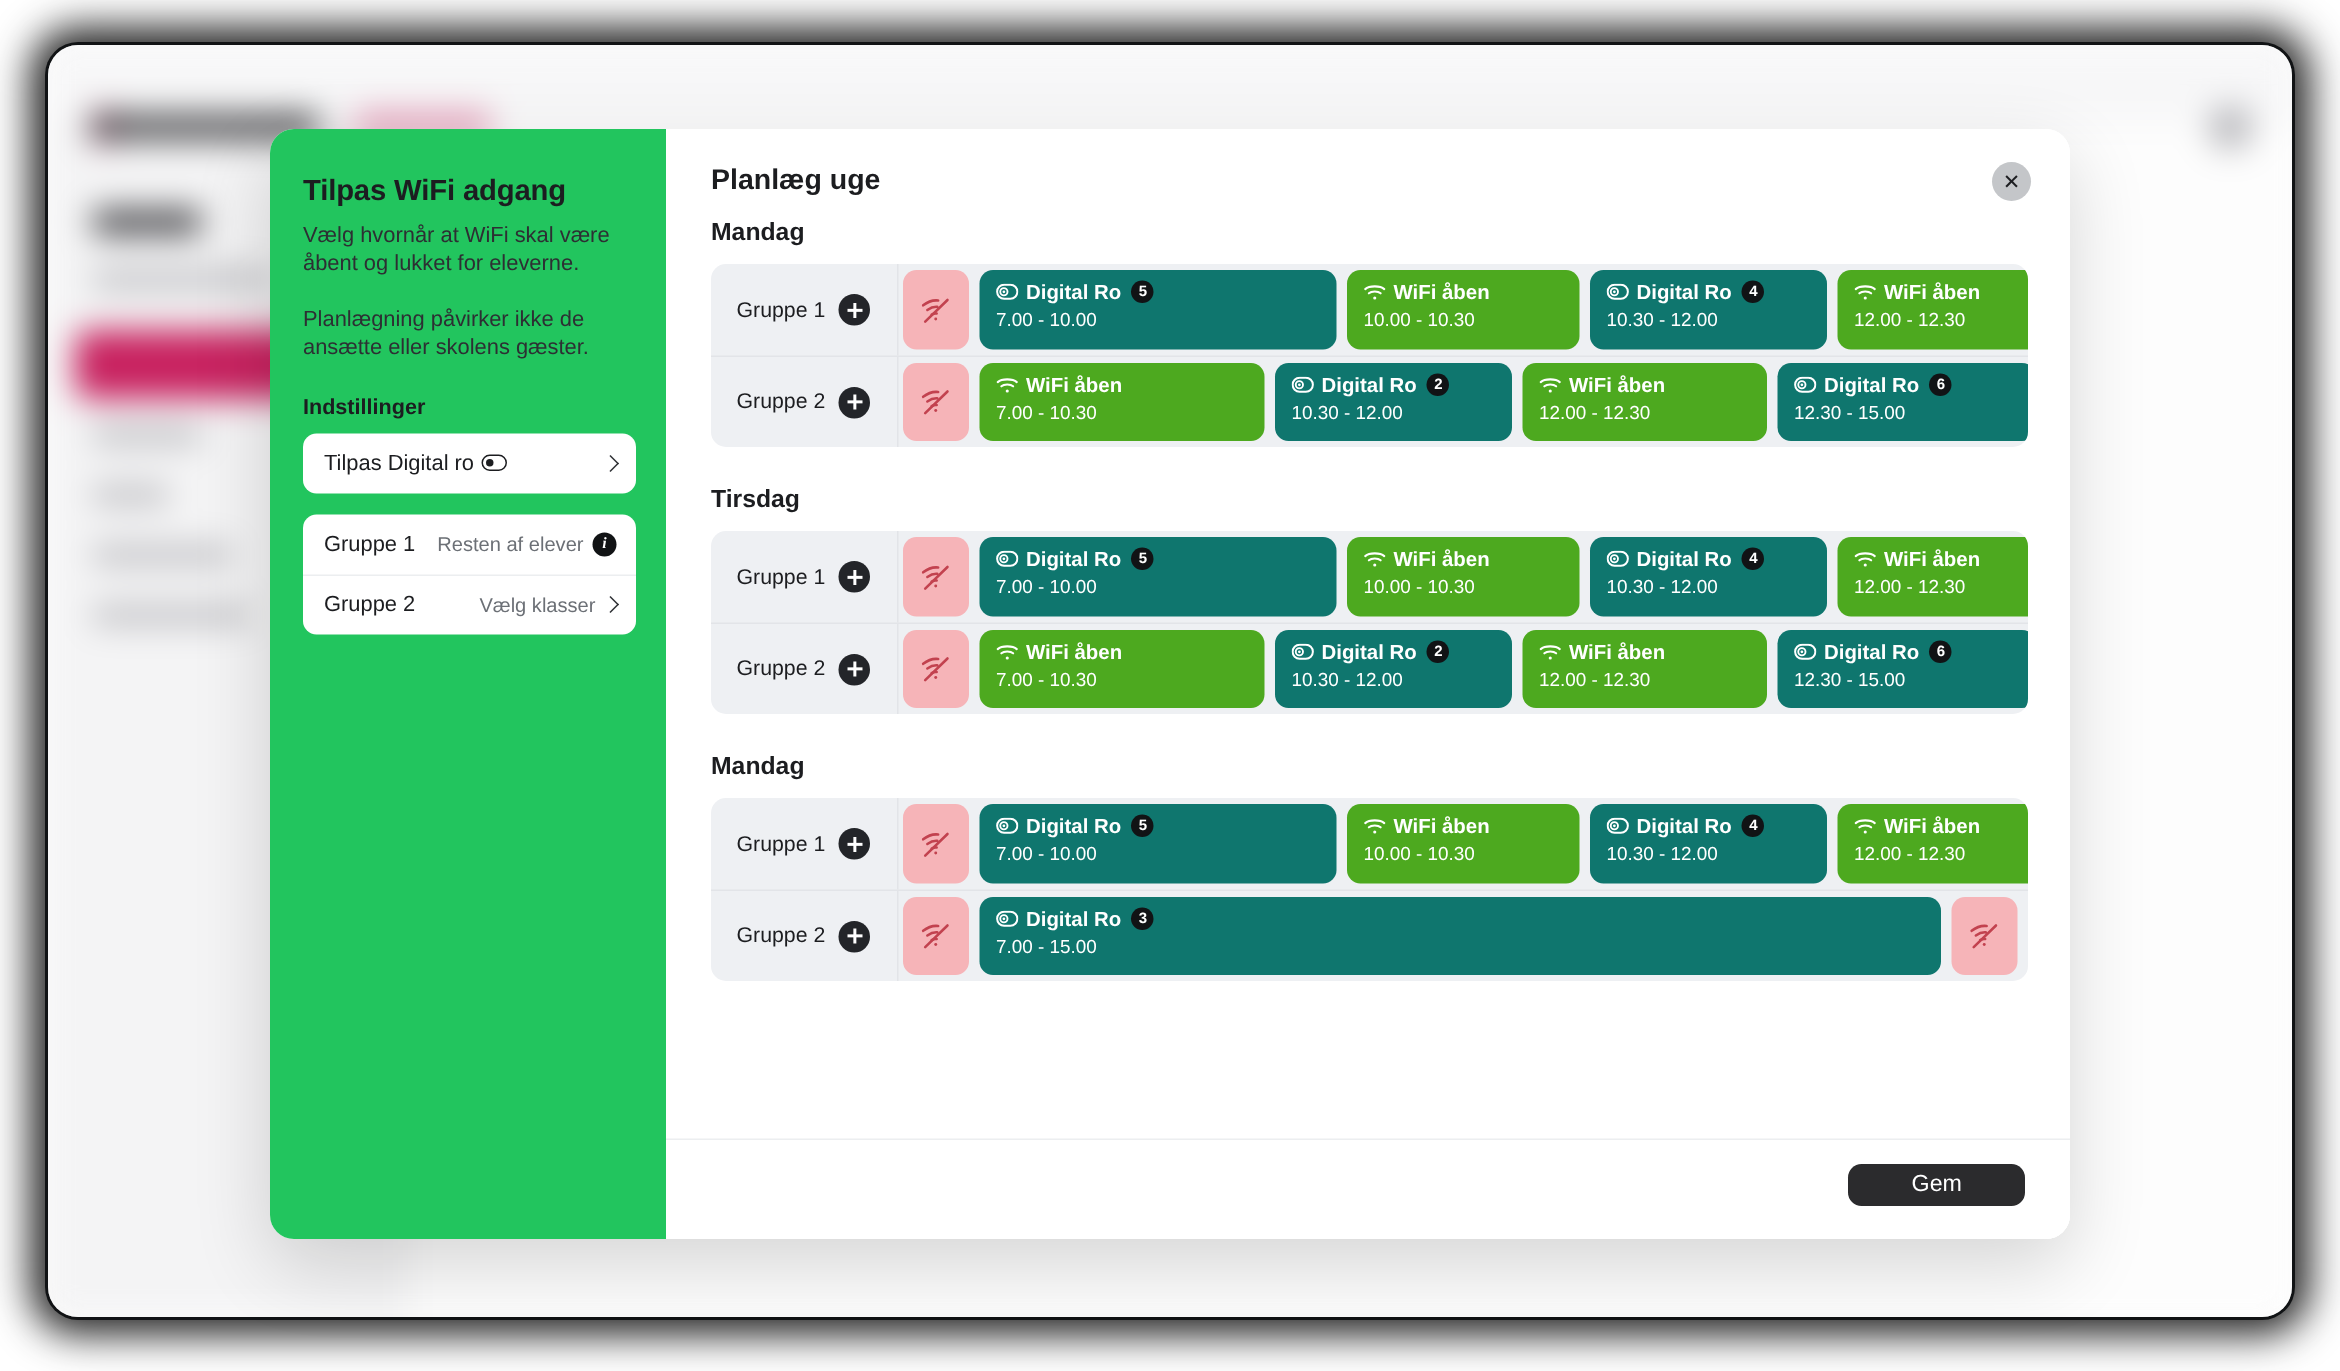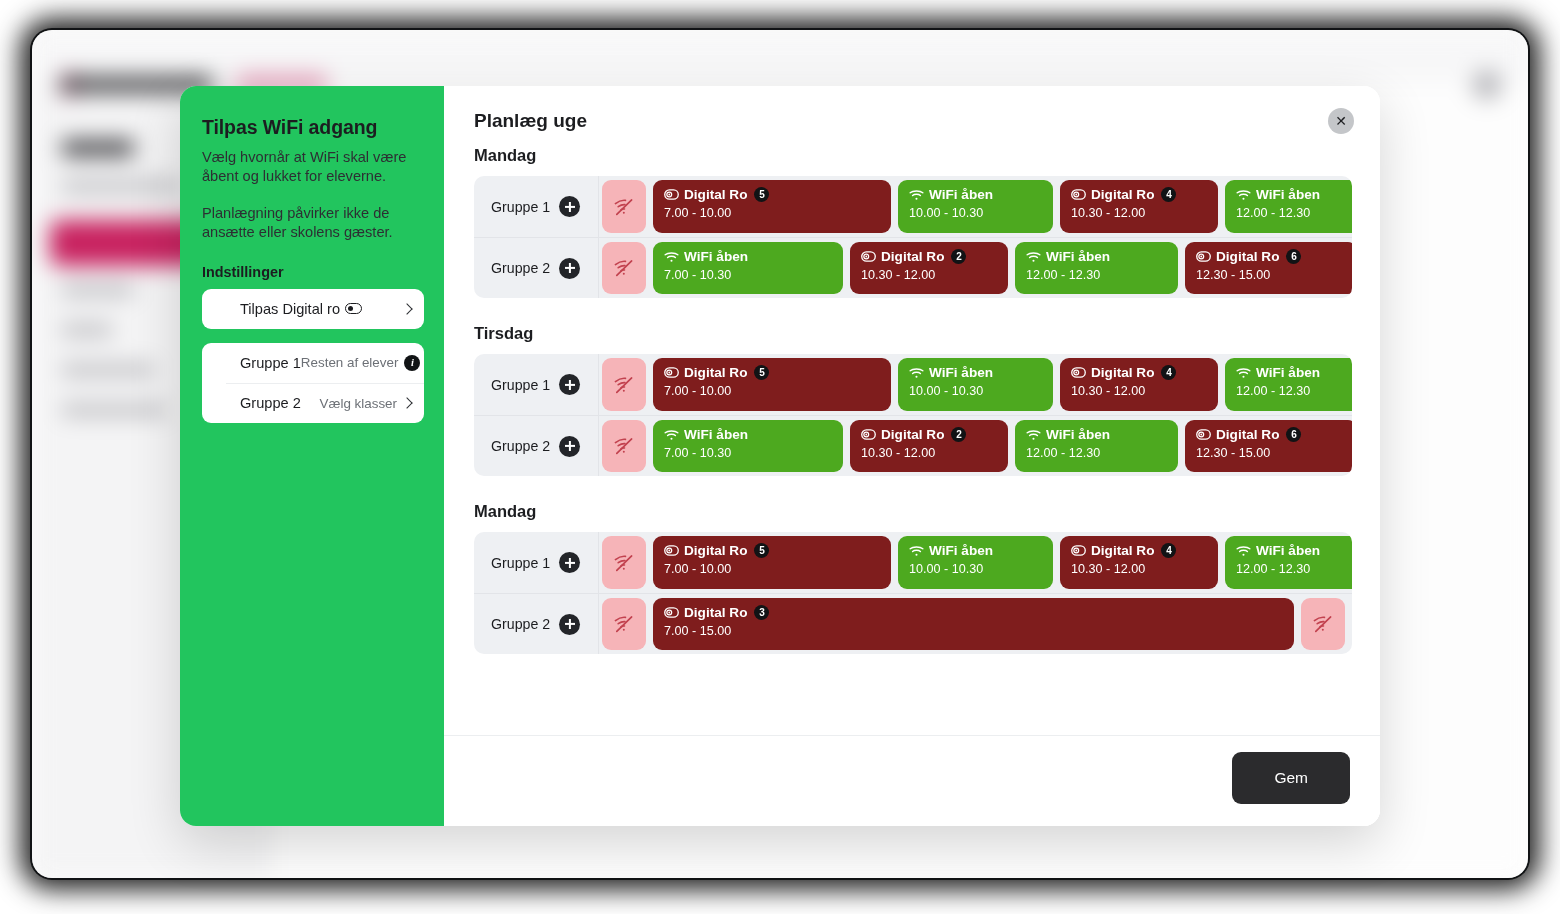--- a/index.html
+++ b/index.html
@@ -129,21 +129,20 @@
     margin-bottom: 9px;
     font-size: 14.4px;
     font-weight: 600;
     color: #1c1d20;
   }
 
   .card {
     background: #ffffff;
     border-radius: 9px;
     overflow: hidden;
-    padding-left: 24px;
   }
   .card + .card { margin-top: 14px; }
 
   .card-row {
     display: flex;
     align-items: center;
     min-height: 40px;
     padding: 0 13px 0 14px;
     font-size: 14.6px;
     color: #1c1d20;
@@ -335,21 +334,21 @@
     align-self: stretch;
     margin: 4px 0;
     border-radius: 9px;
     padding: 7px 11px 0 11px;
     color: #ffffff;
     flex: 0 0 auto;
     overflow: hidden;
     cursor: pointer;
     min-width: 0;
   }
-  .block.blue  { background: #7f1d1d; }
+  .block.blue  { background: #0f766e; }
   .block.green { background: #4da91f; }
 
   .block-head {
     display: flex;
     align-items: center;
     gap: 5px;
     font-size: 13.6px;
     font-weight: 700;
     white-space: nowrap;
     line-height: 1.15;
@@ -381,21 +380,21 @@
     justify-content: flex-end;
     background: #ffffff;
     border-top: 1px solid #eceef0;
   }
   .save-btn {
     background: #2b2b2d;
     color: #ffffff;
     border: none;
     border-radius: 9px;
     padding: 0 42px;
-    height: 52px;
+    height: 28px;
     font-size: 15.5px;
     font-family: inherit;
     cursor: pointer;
   }
 </style>
 </head>
 <body>
 
 <div id="screen">
 

